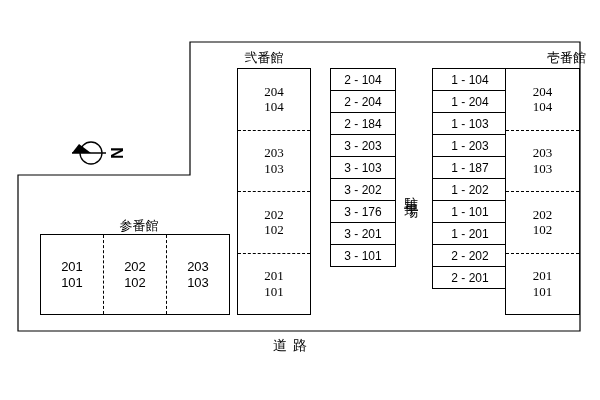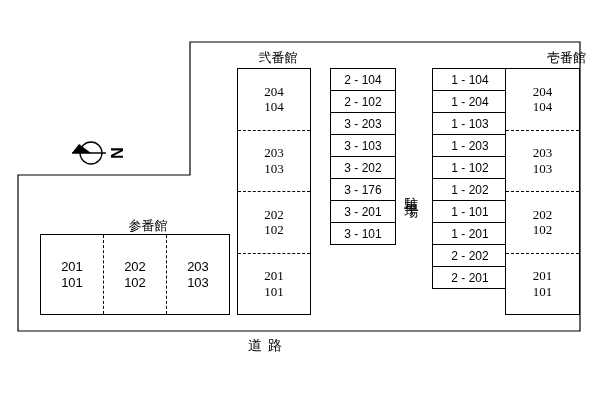--- a/index.html
+++ b/index.html
@@ -18,39 +18,39 @@
   .hcells .unit-cell + .unit-cell{border-left:1px dashed #000;}
   .bldg-label{position:absolute;font-size:13px;text-align:center;}
   
   .pcol{position:absolute;}
   .pstall{box-sizing:border-box;height:23px;border:1px solid #000;margin-top:-1px;
           display:flex;align-items:center;justify-content:center;font-size:12px;background:#fff;}
   .pstall:first-child{margin-top:0;}
   
   .v-label{position:absolute;writing-mode:vertical-rl;text-orientation:upright;
            font-size:14px;letter-spacing:4px;}
-  .road-label{position:absolute;font-size:14px;text-align:left;letter-spacing:6px;}
+  .road-label{position:absolute;font-size:14px;text-align:center;letter-spacing:6px;}
 </style>
 </head>
 <body>
 
 <div class="canvas">
 
   <svg class="abs" style="left:0;top:0;" width="600" height="400">
     <polygon points="190,42 580,42 580,331 18,331 18,175 190,175" fill="none" stroke="#000" stroke-width="1.2"></polygon>
   </svg>
 
   <svg class="abs" style="left:66;top:134px;left:66px;" width="70" height="38">
     <line x1="6" y1="19" x2="40" y2="19" stroke="#000" stroke-width="1.3"></line>
     <circle cx="25" cy="19" r="11" fill="none" stroke="#000" stroke-width="1.3"></circle>
     <polygon points="25,19 6,19 13,10" fill="#000"></polygon>
     <text x="50" y="19" transform="rotate(90 50 19)" font-size="16" font-weight="bold" text-anchor="middle" dominant-baseline="central">N</text>
   </svg>
 
-  <div class="bldg-label" style="left:241px;top:49px;width:74px;">弐番館</div>
+  <div class="bldg-label" style="left:227px;top:49px;width:74px;">弐番館</div>
   <div class="bldg vcells" style="left:237px;top:68px;width:74px;height:247px;">
     <div class="unit-cell">
       <span>204</span>
       <span>104</span>
     </div>
     <div class="unit-cell">
       <span>203</span>
       <span>103</span>
     </div>
     <div class="unit-cell">
@@ -58,37 +58,38 @@
       <span>102</span>
     </div>
     <div class="unit-cell">
       <span>201</span>
       <span>101</span>
     </div>
   </div>
 
   <div class="pcol" style="left:330px;top:68px;width:66px;">
     <div class="pstall">2 - 104</div>
-    <div class="pstall">2 - 102</div>
+    <div class="pstall">2 - 204</div>
+    <div class="pstall">2 - 184</div>
     <div class="pstall">3 - 203</div>
     <div class="pstall">3 - 103</div>
     <div class="pstall">3 - 202</div>
     <div class="pstall">3 - 176</div>
     <div class="pstall">3 - 201</div>
     <div class="pstall">3 - 101</div>
   </div>
 
   <div class="v-label" style="left:403px;top:185px;">駐車場</div>
 
   <div class="pcol" style="left:432px;top:68px;width:76px;">
     <div class="pstall">1 - 104</div>
     <div class="pstall">1 - 204</div>
     <div class="pstall">1 - 103</div>
     <div class="pstall">1 - 203</div>
-    <div class="pstall">1 - 102</div>
+    <div class="pstall">1 - 187</div>
     <div class="pstall">1 - 202</div>
     <div class="pstall">1 - 101</div>
     <div class="pstall">1 - 201</div>
     <div class="pstall">2 - 202</div>
     <div class="pstall">2 - 201</div>
   </div>
 
   <div class="bldg-label" style="left:529px;top:49px;width:75px;">壱番館</div>
   <div class="bldg vcells" style="left:505px;top:68px;width:75px;height:247px;">
     <div class="unit-cell">
@@ -102,21 +103,21 @@
     <div class="unit-cell">
       <span>202</span>
       <span>102</span>
     </div>
     <div class="unit-cell">
       <span>201</span>
       <span>101</span>
     </div>
   </div>
 
-  <div class="bldg-label" style="left:53px;top:217px;width:190px;">参番館</div>
+  <div class="bldg-label" style="left:44px;top:217px;width:190px;">参番館</div>
   <div class="bldg hcells" style="left:40px;top:234px;width:190px;height:81px;">
     <div class="unit-cell">
       <span>201</span>
       <span>101</span>
     </div>
     <div class="unit-cell">
       <span>202</span>
       <span>102</span>
     </div>
     <div class="unit-cell">

